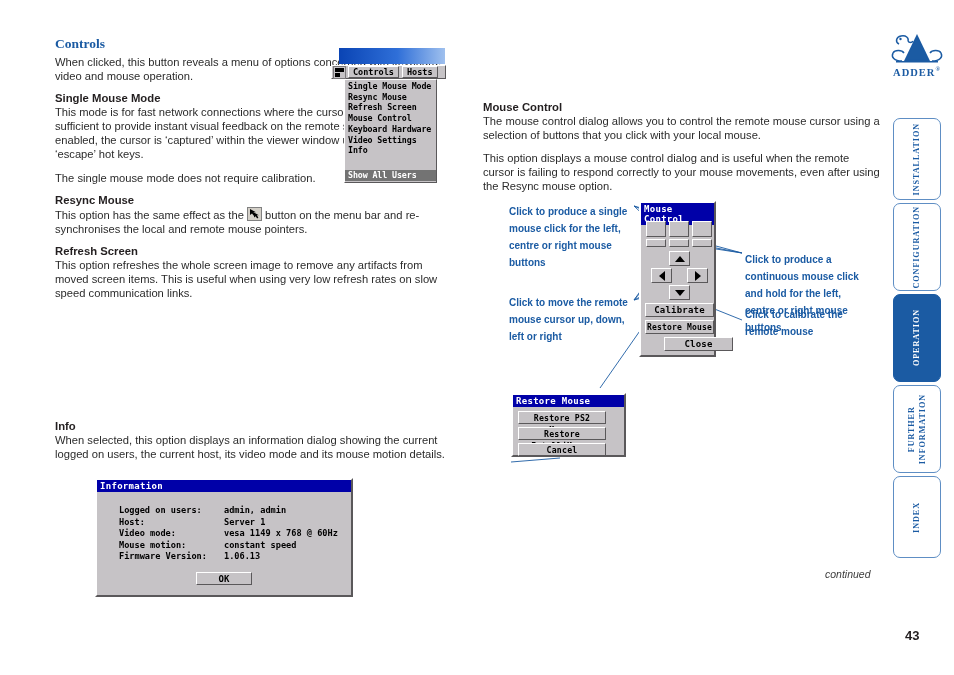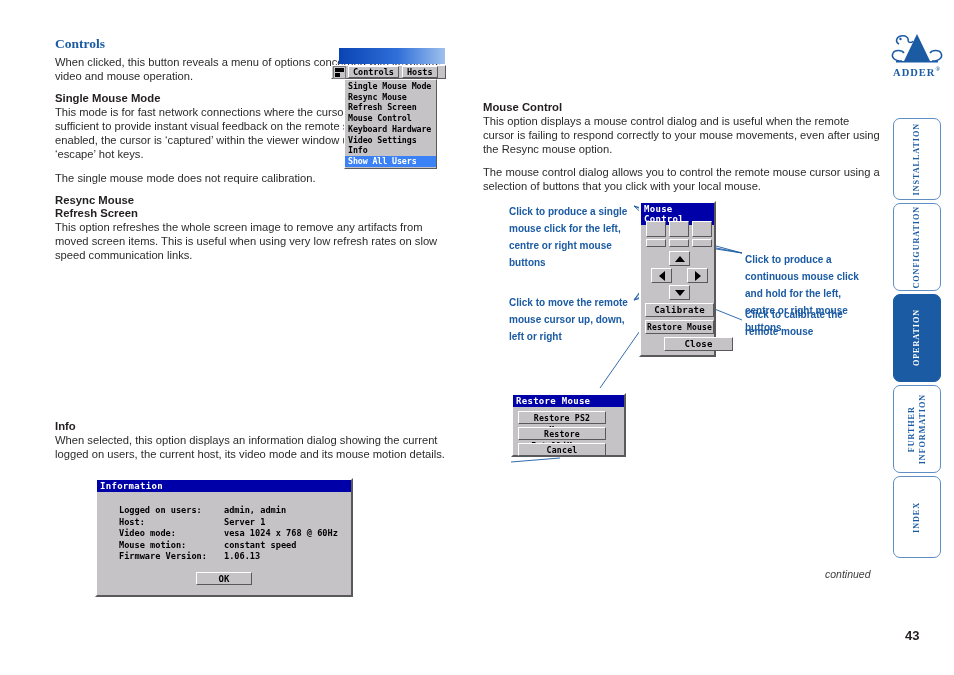--- a/index.html
+++ b/index.html
@@ -179,22 +179,23 @@
     font-family: "DejaVu Sans Mono", monospace;
     font-size: 8.3px;
     font-weight: bold;
     color: #000;
     line-height: 10.7px;
     padding-left: 3px;
     white-space: nowrap;
     letter-spacing: -0.1px;
   }
   .menu-item.selected {
-    background: #3b82f6;
+    background: #737373;
     color: #ffffff;
+    margin-top: 14px;
   }
 
   
   #info-dialog {
     left: 95px;
     top: 478px;
     width: 258px;
     height: 119px;
   }
   #info-dialog .w95-title { margin: 0; }
@@ -439,34 +440,38 @@
     <h2 class="sec-title">Controls</h2>
     <p class="body">When clicked, this button reveals a menu of options concerned with keyboard, video and mouse operation.</p>
 
     <h3 class="sub-title">Single Mouse Mode</h3>
     <p class="body">This mode is for fast network connections where the cursor response is sufficient to provide instant visual feedback on the remote screen. When enabled, the cursor is ‘captured’ within the viewer window until you use the ‘escape’ hot keys.</p>
 
 
     <p class="body">The single mouse mode does not require calibration.</p>
 
     <h3 class="sub-title">Resync Mouse</h3>
+    <p class="body"><span>This option has the same effect as the </span><span class="resync-icon"><svg width="13" height="12" viewBox="0 0 13 12">
+            <path d="M2 1 L2 7 L4 5.4 L6 8 L7.4 6.8 L5.5 4.2 L8 4.2 Z" fill="#000"></path>
+            <path d="M6 4.5 L6 9.5 L7.6 8.2 L9.2 10.4 L10.4 9.4 L8.8 7.2 L10.9 7.2 Z" fill="#000"></path>
+          </svg></span><span> button on the menu bar and re-synchronises the local and remote mouse pointers.</span></p>
 
     <h3 class="sub-title">Refresh Screen</h3>
     <p class="body">This option refreshes the whole screen image to remove any artifacts from moved screen items. This is useful when using very low refresh rates on slow speed communication links.</p>
   </div>
 
   <div style="position:absolute;left:55px;top:420px;width:390px;">
     <h3 class="sub-title">Info</h3>
     <p class="body">When selected, this option displays an information dialog showing the current logged on users, the current host, its video mode and its mouse motion details.</p>
   </div>
 
   <div id="right-col">
     <h3 class="sub-title">Mouse Control</h3>
+    <p class="body">The mouse control dialog allows you to control the remote mouse cursor using a selection of buttons that you click with your local mouse.</p>
     <p class="body">This option displays a mouse control dialog and is useful when the remote cursor is failing to respond correctly to your mouse movements, even after using the Resync mouse option.</p>
-    <p class="body">The mouse control dialog allows you to control the remote mouse cursor using a selection of buttons that you click with your local mouse.</p>
   </div>
 
   <div id="controls-menu-wrap">
     <div id="menu-bluebar"></div>
 
     <div id="menu-bar-row">
       <span class="menu-sysicon">
         <svg width="9" height="9" viewBox="0 0 9 9" style="position:absolute;left:1px;top:1px;">
           <rect x="0" y="0" width="9" height="4" fill="#000"></rect>
           <rect x="0" y="5" width="5" height="4" fill="#000"></rect>
@@ -494,21 +499,21 @@
       <div class="info-row">
         <span class="info-label">Logged on users:</span>
         <span>admin, admin</span>
       </div>
       <div class="info-row">
         <span class="info-label">Host:</span>
         <span>Server 1</span>
       </div>
       <div class="info-row">
         <span class="info-label">Video mode:</span>
-        <span>vesa 1024 x 768 @ 60Hz</span>
+        <span>vesa 1149 x 768 @ 60Hz</span>
       </div>
       <div class="info-row">
         <span class="info-label">Mouse motion:</span>
         <span>constant speed</span>
       </div>
       <div class="info-row">
         <span class="info-label">Firmware Version:</span>
         <span>1.06.13</span>
       </div>
     </div>

